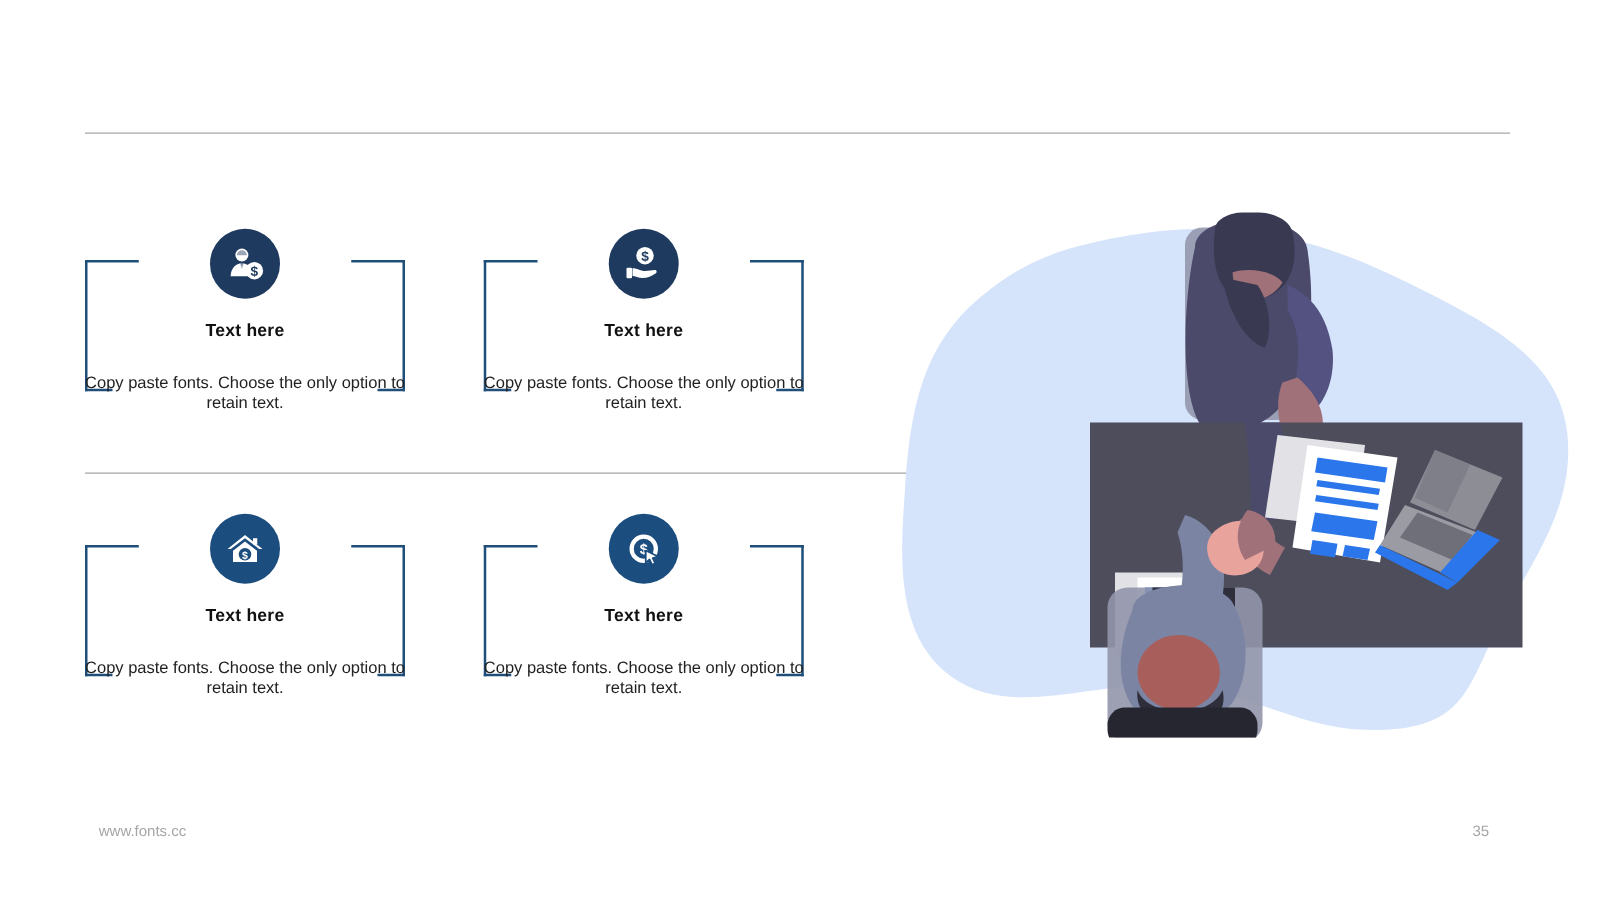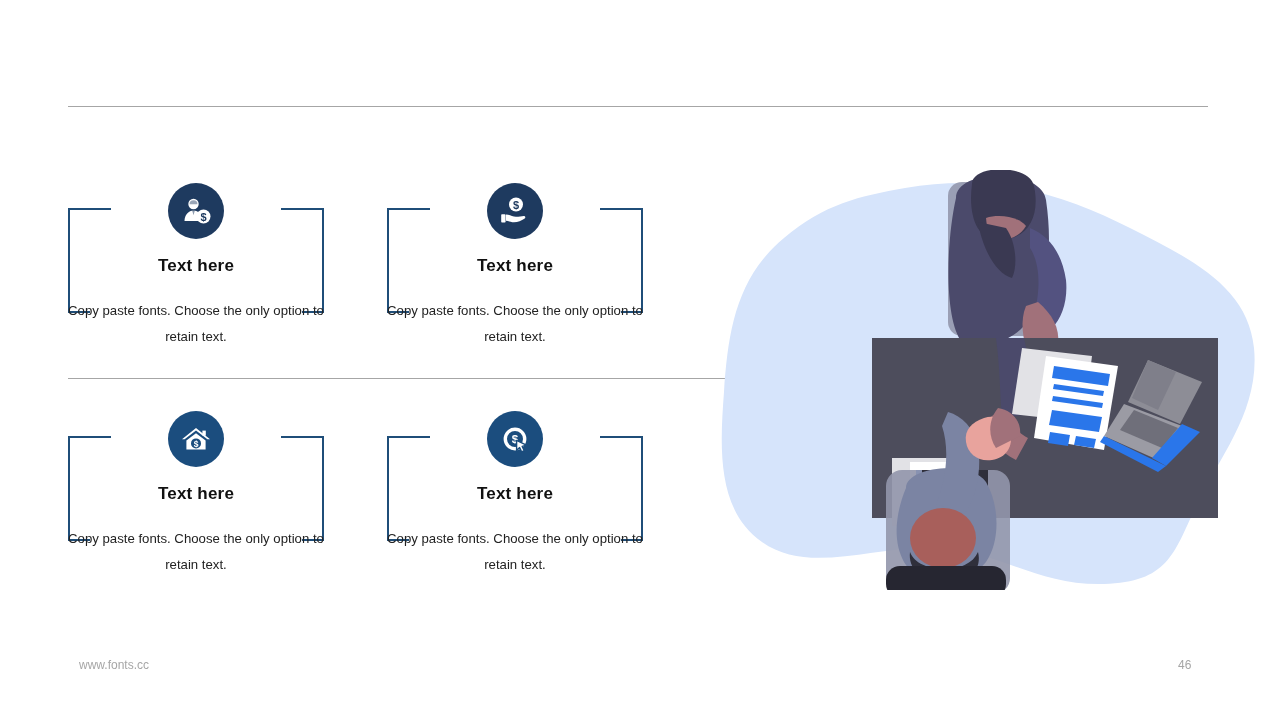--- a/index.html
+++ b/index.html
@@ -84,33 +84,33 @@
     z-index: 3;
   }
   .icon-circle svg { display: block; }
 
   .card-title {
     position: absolute;
     left: 0;
     top: 48px;
     width: 256px;
     text-align: center;
-    font-size: 17px;
+    font-size: 14px;
     font-weight: bold;
     color: #111111;
     letter-spacing: 0.2px;
   }
   .card-body {
     position: absolute;
     left: -6px;
     top: 90px;
     width: 268px;
     text-align: center;
     font-size: 13.2px;
-    line-height: 26px;
+    line-height: 16px;
     color: #222222;
   }
 
   
   .illustration {
     position: absolute;
     left: 700px;
     top: 170px;
     width: 570px;
     height: 420px;
@@ -299,15 +299,15 @@
       <path d="M298 238 C312 240 322 252 320 266 L296 278 C288 266 288 250 298 238 Z" fill="#a1717a"></path>
 
       <ellipse cx="243" cy="368" rx="33" ry="30" fill="#a85f5b"></ellipse>
       <path d="M210 382 C218 404 268 406 278 382 C282 398 272 412 246 412 C220 412 208 398 210 382 Z" fill="#2f2f3b"></path>
 
       <path d="M200 396 h92 a14 14 0 0 1 14 14 v4 a14 14 0 0 1 -14 14 h-92 a14 14 0 0 1 -14 -14 v-4 a14 14 0 0 1 14 -14 z" fill="#262631"></path>
     </svg>
   </div>
 
   <div class="footer-url">www.fonts.cc</div>
-  <div class="footer-page">46</div>
+  <div class="footer-page">35</div>
 
 </div>
 
 </body></html>

